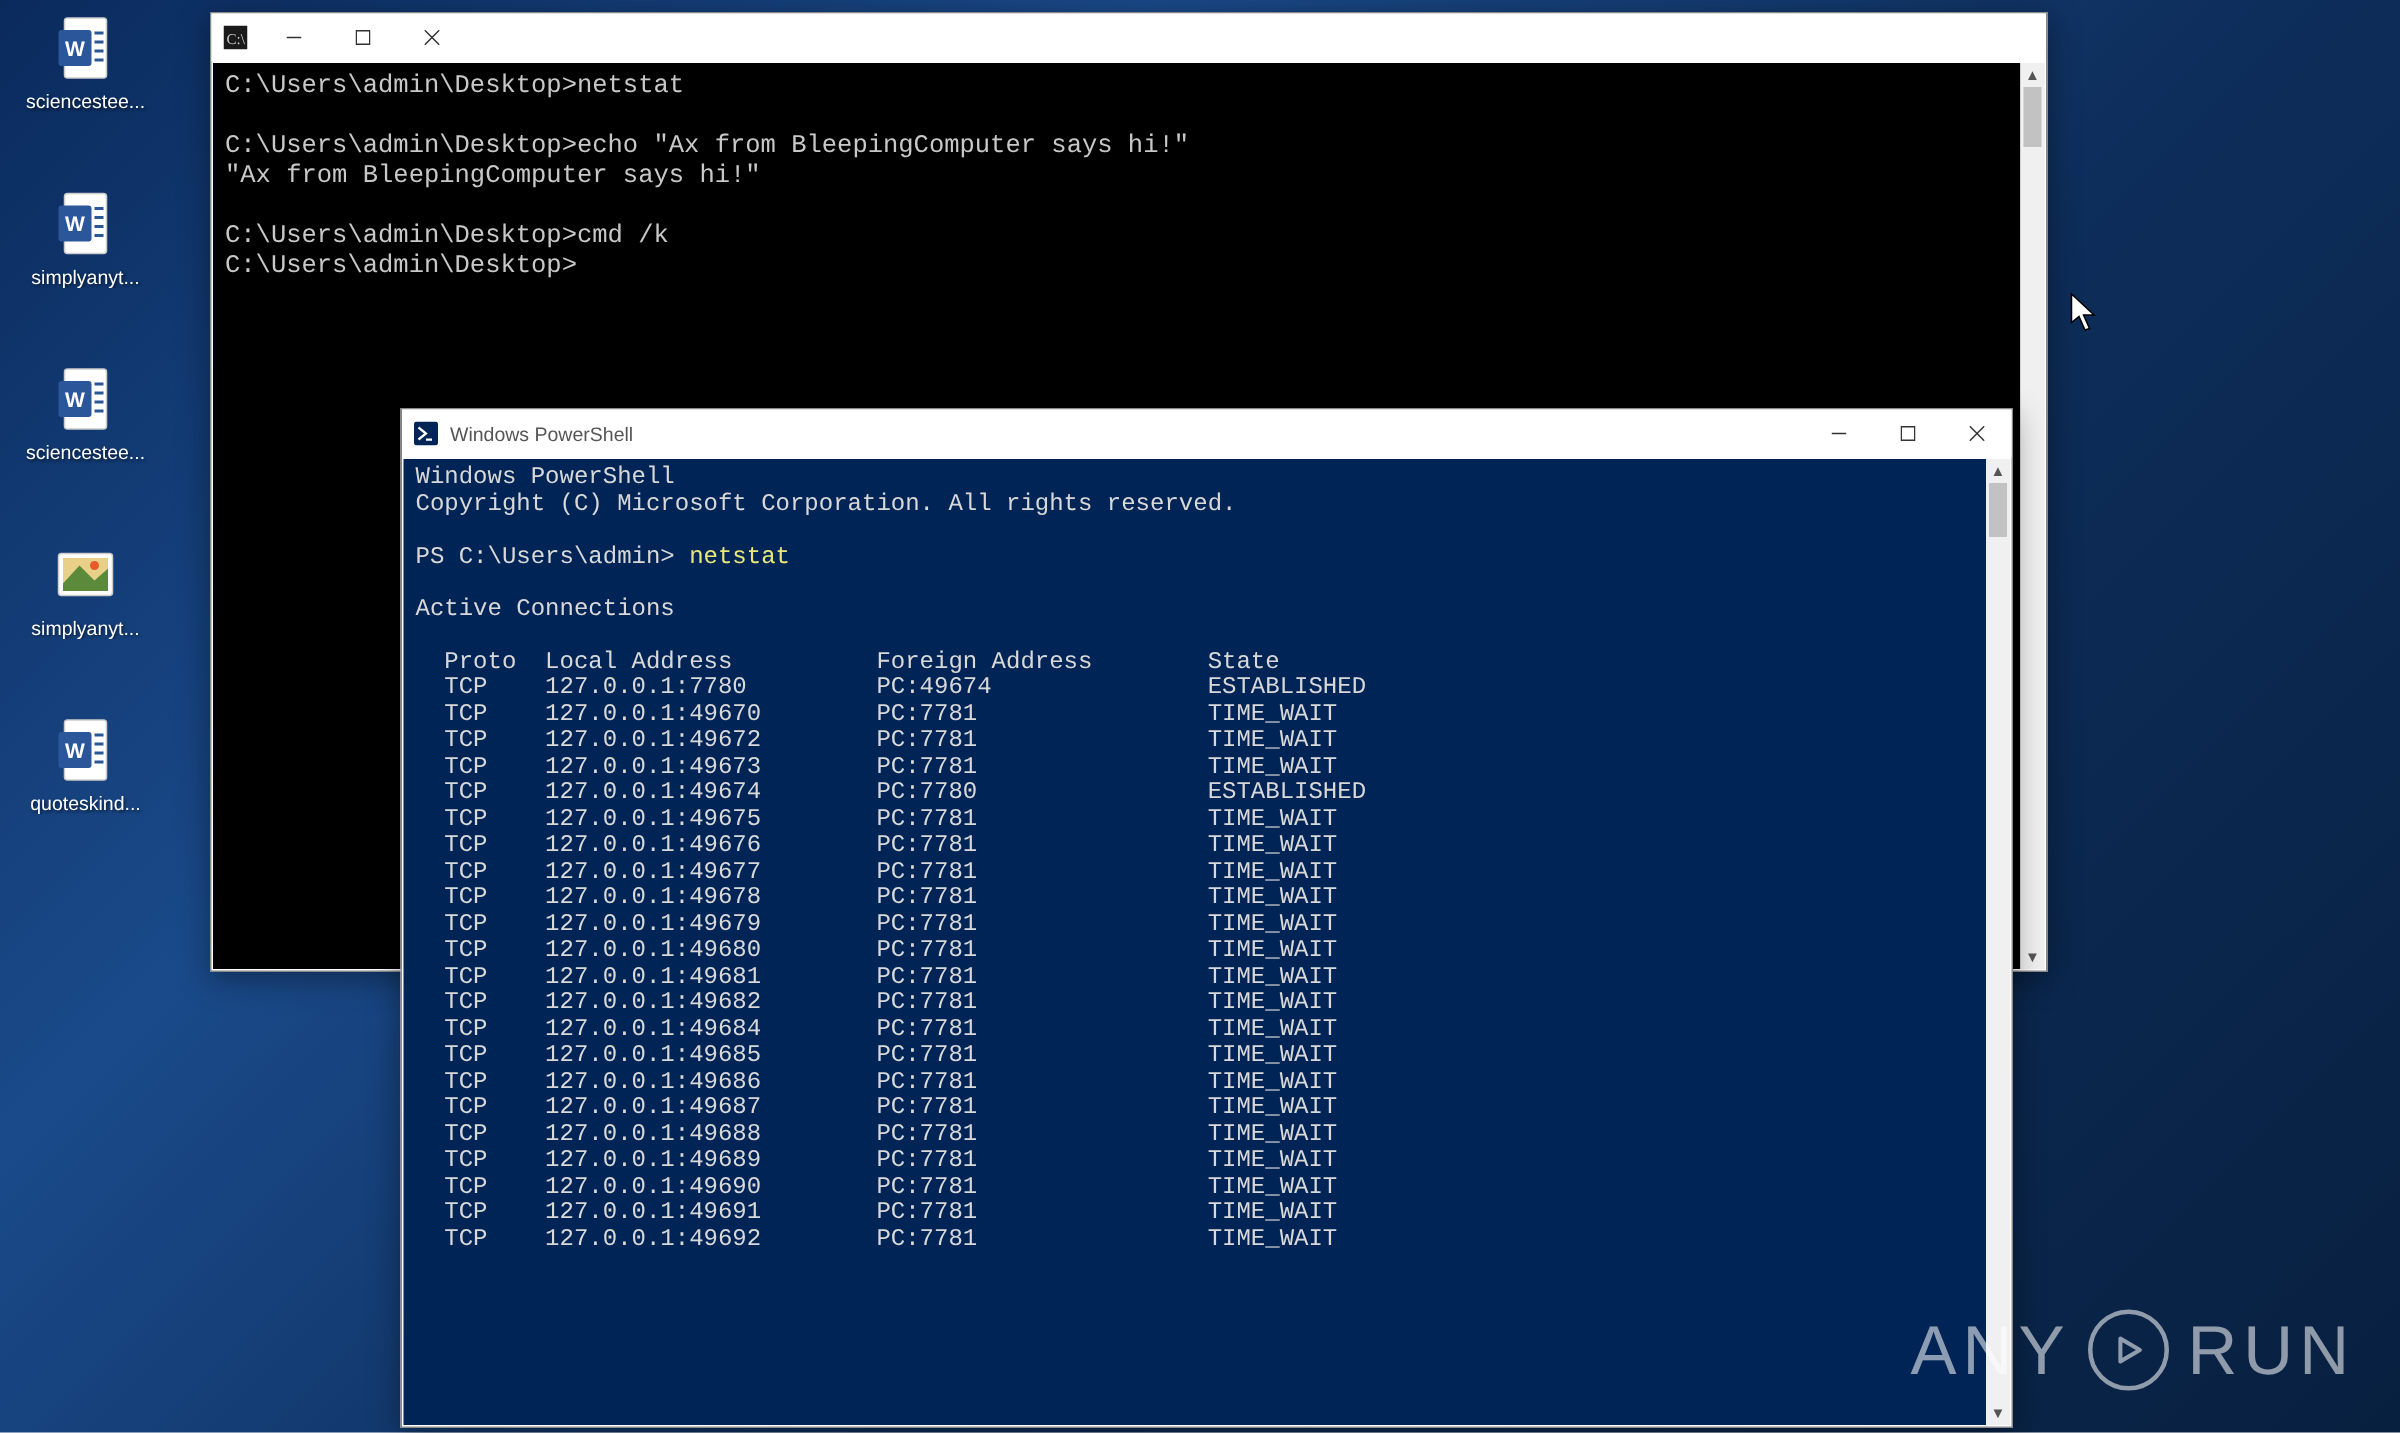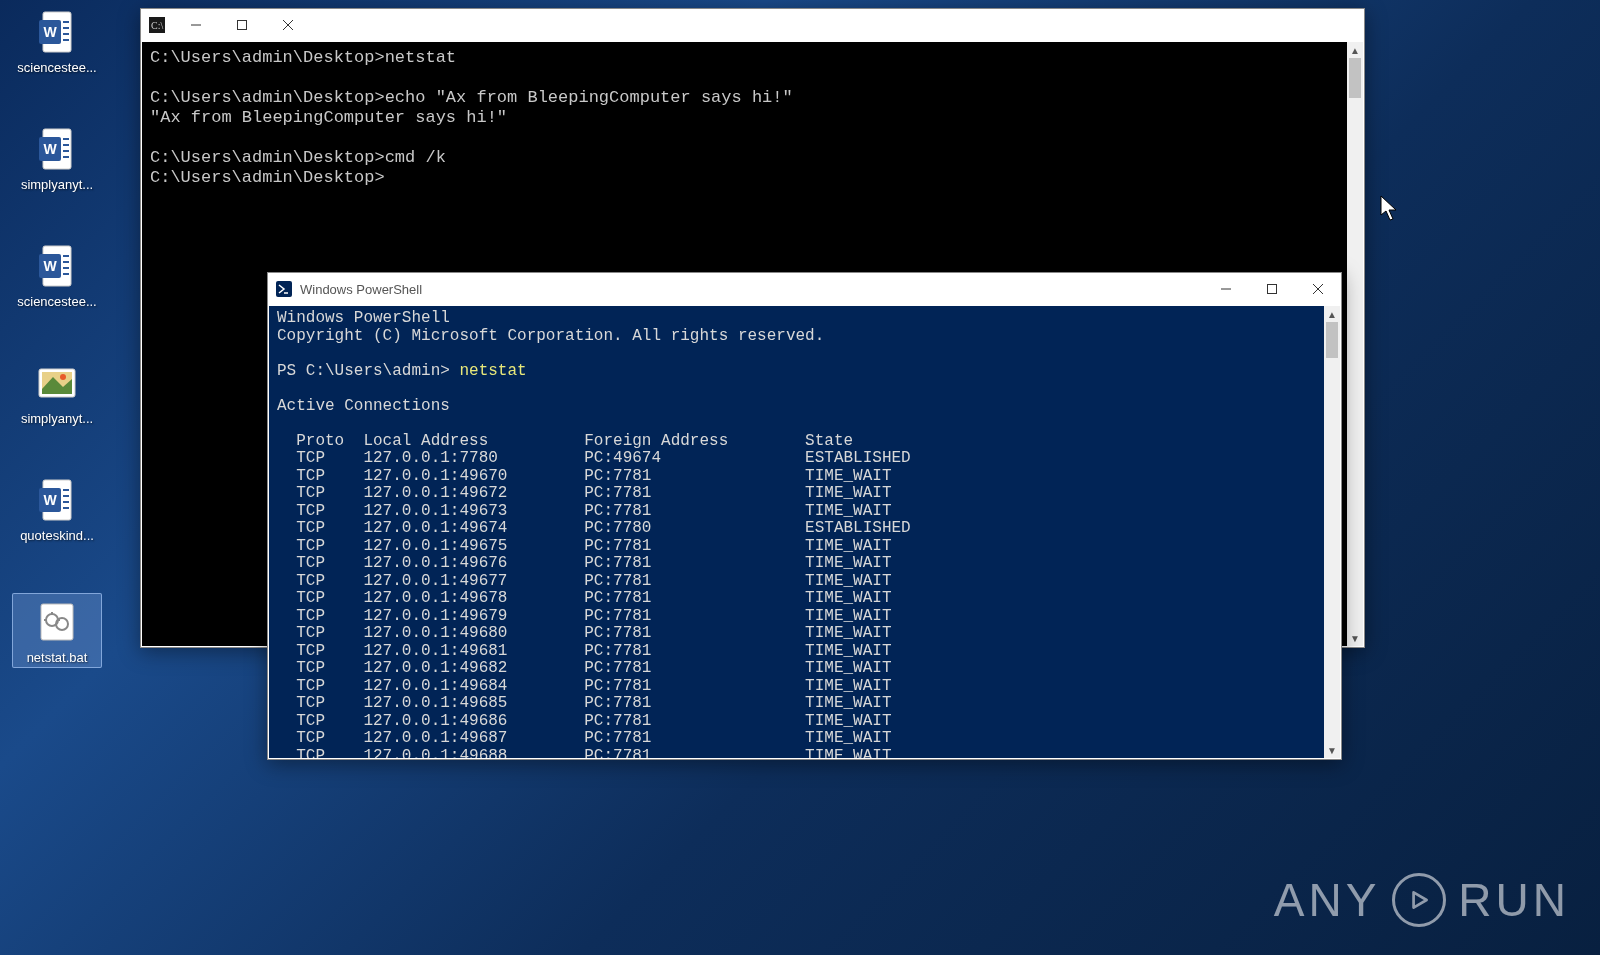--- a/index.html
+++ b/index.html
@@ -95,21 +95,21 @@
   }
   #cmd-window .scrollbar-v {
     position:absolute; right:1px; top:33px; bottom:1px; width:16px;
     background:#f0f0f0;
   }
   .scrollbar-v .sb-arrow { height:16px; background:#f0f0f0; color:#555; display:flex; align-items:center; justify-content:center; font-size:10px;}
   .scrollbar-v .sb-track { position:absolute; top:16px; bottom:16px; left:0; right:0; background:#f0f0f0;}
   .scrollbar-v .sb-thumb { position:absolute; left:2px; right:2px; background:#c2c2c2; border-radius:0;}
 
   
-  #ps-window { left: 267px; top: 272px; width: 1075px; height: 488px; }
+  #ps-window { left: 267px; top: 272px; width: 1075px; height: 680px; }
   #ps-window .titlebar .tb-title { color:#555; }
   #ps-window .console {
     position:absolute; left:1px; right:17px; top:33px; bottom:1px;
     background:#012456;
     color:#d8d8d8;
     font-family: Consolas, "Courier New", monospace;
     font-size: 16px;
     line-height: 17.5px;
     padding: 4px 8px;
     white-space: pre;
@@ -213,31 +213,20 @@
           <rect x="10" y="4" width="28" height="40" rx="2" fill="#fff" stroke="#ccc"></rect>
           <rect x="6" y="12" width="22" height="24" rx="2" fill="#2b579a"></rect>
           <text x="17" y="29" fill="#fff" font-size="14" font-weight="bold" font-family="Arial" text-anchor="middle">W</text>
           <line x1="30" y1="14" x2="36" y2="14" stroke="#2b579a" stroke-width="2"></line>
           <line x1="30" y1="20" x2="36" y2="20" stroke="#2b579a" stroke-width="2"></line>
           <line x1="30" y1="26" x2="36" y2="26" stroke="#2b579a" stroke-width="2"></line>
           <line x1="30" y1="32" x2="36" y2="32" stroke="#2b579a" stroke-width="2"></line>
         </svg>
       </div>
       <div class="label">quoteskind...</div>
-    </div>
-    <div class="desktop-icon selected">
-      <div class="icon-img">
-        <svg width="48" height="48" viewBox="0 0 48 48">
-          <rect x="8" y="6" width="32" height="36" rx="2" fill="#fff" stroke="#bbb"></rect>
-          <circle cx="19" cy="22" r="6" fill="none" stroke="#888" stroke-width="2"></circle>
-          <circle cx="29" cy="26" r="6" fill="none" stroke="#888" stroke-width="2"></circle>
-          <path d="M19 16 L19 14 M25 22 L27 22 M13 22 L11 22" stroke="#888" stroke-width="2"></path>
-        </svg>
-      </div>
-      <div class="label">netstat.bat</div>
     </div>
   </div>
 
 <div class="window" id="cmd-window">
   <div class="titlebar">
     <span class="tb-icon">
       <svg viewBox="0 0 16 16">
           <rect width="16" height="16" fill="#1a1a1a"></rect>
           <text x="2" y="12" fill="#ccc" font-size="10" font-family="Consolas">C:\</text>
         </svg>

